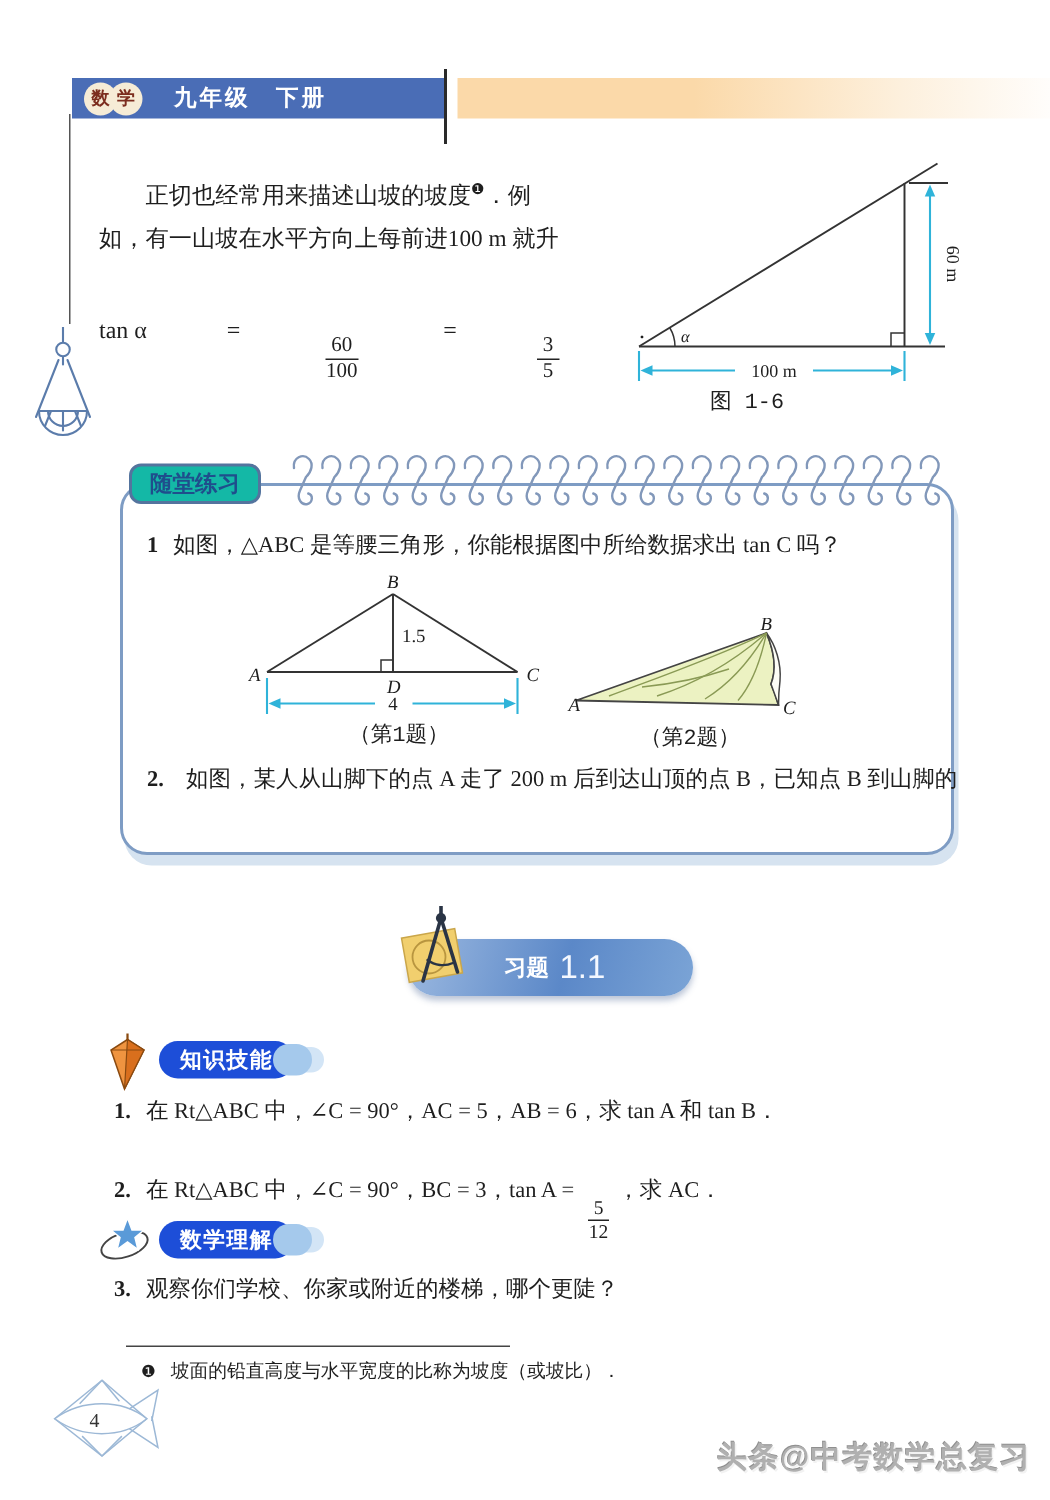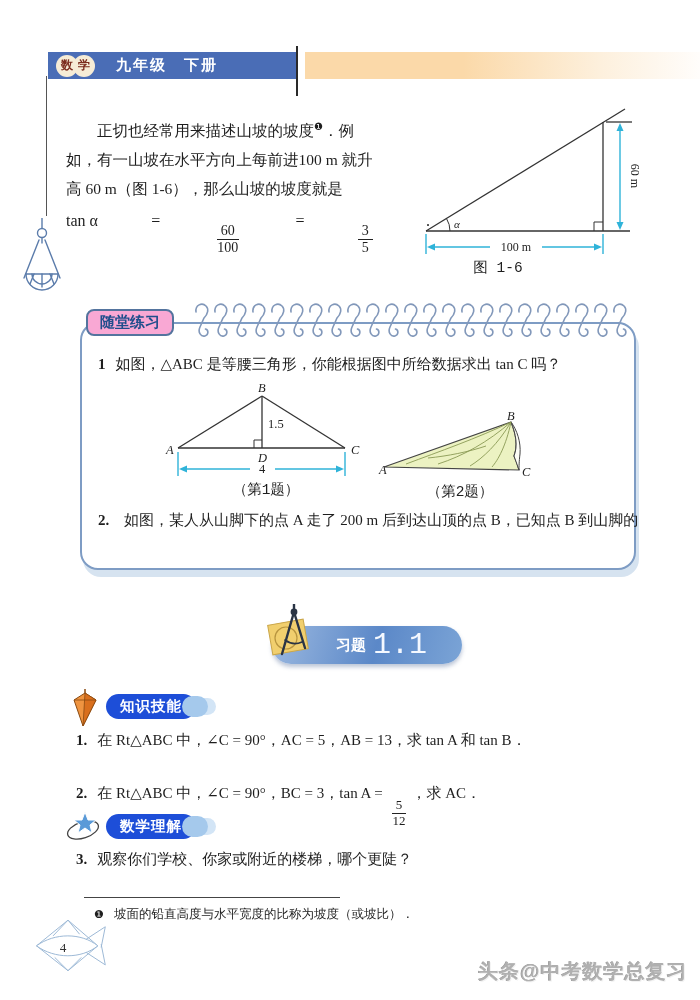--- a/index.html
+++ b/index.html
@@ -27,35 +27,35 @@
            gap:6px;font-size:16px;color:#1e1e1e;}
   .frac{display:inline-flex;flex-direction:column;align-items:center;line-height:1.15;font-size:14px;}
   .frac .num{padding:0 4px;border-bottom:1px solid #222;margin-top:38px;}
   .frac .den{padding:0 4px;}
 
   .fig-caption{font-size:14.5px;color:#1e1e1e;text-align:center;font-family:Liberation Mono, monospace;}
 
   
   .practice-box{left:80px;top:322px;width:552px;height:244px;background:#fff;
                 border:2px solid #7e9cc4;border-radius:18px;box-shadow:3px 7px 0 #d6e3f0;}
-  .practice-label{left:86px;top:309px;background:#f9a8d4;border:2px solid #54749e;border-radius:8px;
+  .practice-label{left:86px;top:309px;background:#14b8a6;border:2px solid #54749e;border-radius:8px;
                   padding:2px 12px;color:#1f4e8c;font-weight:bold;font-size:15px;z-index:3;}
   .coils{left:192px;top:301px;z-index:3;}
   .ptext{font-size:15px;line-height:27px;color:#1e1e1e;}
   .pnum{font-weight:bold;margin-right:10px;}
   .problem{padding-left:26px;position:relative;}
   .problem .pnum{position:absolute;left:0;top:0;}
 
   
   .ex-btn{left:272px;top:626px;width:190px;height:38px;border-radius:19px;
           background:linear-gradient(105deg,#9cb9e0 0%,#5b88c8 55%,#7ba4d6 100%);
           display:flex;align-items:center;padding-left:64px;box-sizing:border-box;gap:7px;
           box-shadow:0 3px 4px rgba(60,90,140,.35);}
   .ex-label{color:#fff;font-weight:bold;font-size:15px;}
-  .ex-num{color:#f4f8ff;font-size:30px;font-family:Liberation Mono, monospace;}
+  .ex-num{color:#f4f8ff;font-size:22px;font-family:Liberation Sans, sans-serif;}
   .ex-icon{position:absolute;left:-12px;top:-22px;}
 
   
   .badge{position:relative;z-index:1;display:inline-block;background:#1d4ed8;color:#fff;
          font-weight:bold;font-size:14.5px;padding:3px 14px;border-radius:13px;letter-spacing:1px;}
   .badge::before{content:"";position:absolute;top:2px;right:-12px;width:26px;height:calc(100% - 4px);
                  background:#a5c9ec;border-radius:12px;z-index:-1;}
   .badge::after{content:"";position:absolute;top:4px;right:-20px;width:26px;height:calc(100% - 8px);
                 background:#d3e5f6;border-radius:12px;z-index:-2;}
   .kitem{font-size:15px;color:#1e1e1e;white-space:nowrap;}
@@ -102,21 +102,20 @@
       <line x1="18" y1="56" x2="14" y2="66"></line>
       <line x1="34" y1="56" x2="38" y2="66"></line>
     </g>
   </svg>
 
   <div class="abs intro">
     <div class="ind">
       <span>正切也经常用来描述山坡的坡度</span><span class="fnmark">❶</span><span>．例</span>
     </div>
     <div>如，有一山坡在水平方向上每前进100 m 就升</div>
-    <div>高 60 m（图 1-6），那么山坡的坡度就是</div>
   </div>
 
   <div class="abs formula">
     <span>tan α</span>
     <span>=</span>
     <span class="frac">
       <span class="num">60</span>
       <span class="den">100</span>
     </span>
     <span>=</span>
@@ -256,21 +255,21 @@
   <svg class="abs" style="left:70px;top:688px;" width="30" height="40" viewBox="0 0 30 40">
     <line x1="15" y1="1" x2="15" y2="6" stroke="#8a4a10" stroke-width="1.5"></line>
     <path d="M15,5 L26,12 L13,38 L4,12 Z" fill="#ef9440" stroke="#8a4a10" stroke-width="1"></path>
     <path d="M15,5 L26,12 L13,38 Z" fill="#d96f1d" stroke="#8a4a10" stroke-width="0.8"></path>
     <line x1="4" y1="12" x2="26" y2="12" stroke="#8a4a10" stroke-width="0.8"></line>
   </svg>
   <div class="abs" style="left:106px;top:694px;">
     <span class="badge">知识技能</span>
   </div>
   <div class="abs kitem" style="left:76px;top:731px;">
-    <span class="pnum">1.</span><span>在 Rt△ABC 中，∠C = 90°，AC = 5，AB = 13，求 tan A 和 tan B．</span>
+    <span class="pnum">1.</span><span>在 Rt△ABC 中，∠C = 90°，AC = 5，AB = 6，求 tan A 和 tan B．</span>
   </div>
   <div class="abs kitem" style="left:76px;top:760px;text-align:right;">
     <span class="pnum">2.</span><span>在 Rt△ABC 中，∠C = 90°，BC = 3，tan A =</span>
     <span class="frac">
       <span class="num">5</span>
       <span class="den">12</span>
     </span><span>，求 AC．</span>
   </div>
 
   <svg class="abs" style="left:64px;top:808px;" width="40" height="36" viewBox="0 0 40 36">

